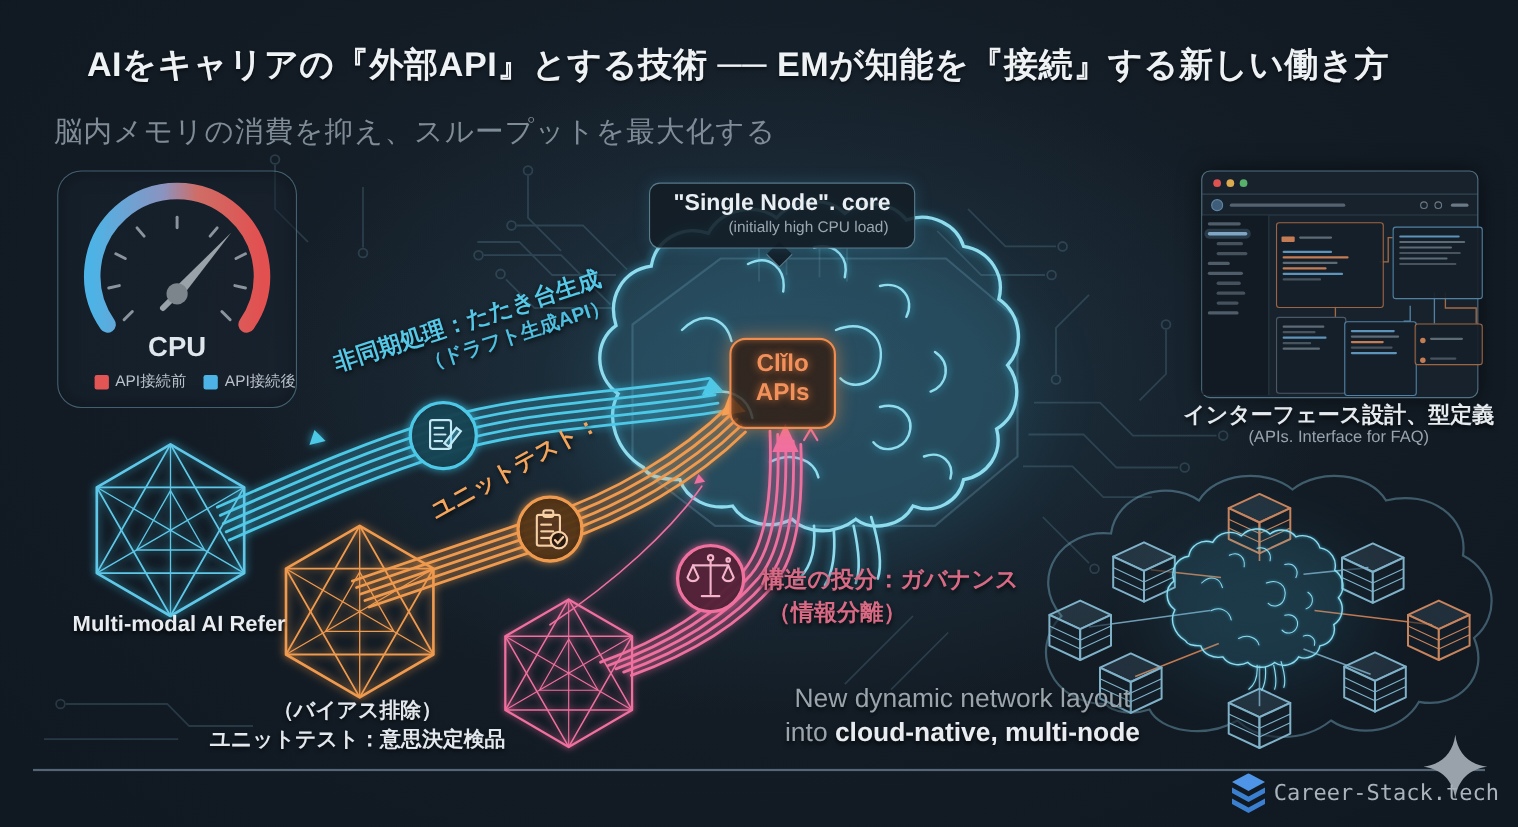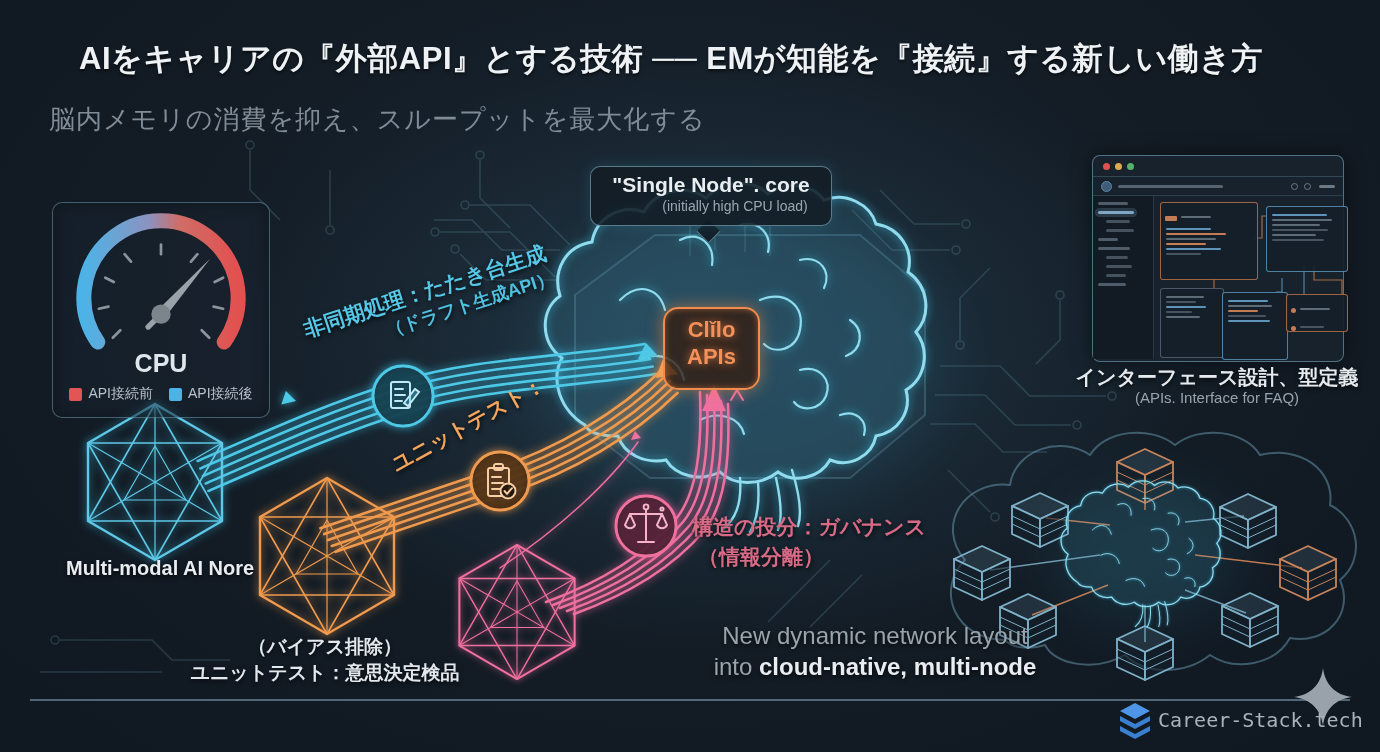--- a/index.html
+++ b/index.html
@@ -12,23 +12,23 @@
   .abs{position:absolute;}
   svg{display:block;}
 
   
   .title{left:49px;top:38px;font-size:31px;font-weight:bold;color:#eef2f5;letter-spacing:.5px;
     text-shadow:0 2px 3px rgba(0,0,0,.6);white-space:nowrap;margin-left:30px;}
   .subtitle{left:49px;top:90px;font-size:26px;color:#7f8c97;letter-spacing:1px;white-space:nowrap;margin-top:12px;}
 
   
   .cpu-panel{left:52px;top:155px;width:216px;height:214px;border:1px solid rgba(125,175,200,.45);
-    border-radius:10px;background:rgba(26,38,50,.45);box-shadow:0 0 18px rgba(0,0,0,.35) inset;margin-top:47px;}
+    border-radius:22px;background:rgba(26,38,50,.45);box-shadow:0 0 18px rgba(0,0,0,.35) inset;}
   .cpu-label{left:0;top:146px;width:216px;text-align:center;font-size:25px;font-weight:bold;color:#dfe6ec;}
-  .cpu-legend{left:0;top:182px;width:216px;display:flex;justify-content:center;gap:16px;font-size:14px;color:#b9c2cb;}
+  .cpu-legend{left:0;top:182px;width:216px;display:flex;justify-content:flex-end;gap:16px;font-size:14px;color:#b9c2cb;}
   .leg-item{display:flex;align-items:center;gap:6px;}
   .swatch{width:13px;height:13px;border-radius:2px;display:inline-block;}
   .swatch.red{background:#e25555;}  .swatch.blue{background:#4db3e6;}
 
   
   .callout{left:590px;top:166px;width:240px;height:58px;border:1.5px solid rgba(135,185,205,.6);
     border-radius:10px;background:rgba(18,28,38,.88);text-align:center;box-shadow:0 0 14px rgba(60,140,170,.25);}
   .callout-title{margin-top:6px;font-size:21px;font-weight:bold;color:#e9eef2;}
   .callout-sub{font-size:14px;color:#9aa6b0;margin-top:1px;margin-left:48px;}
   .callout-tip{left:700px;top:223px;width:16px;height:16px;background:rgba(18,28,38,.95);
@@ -335,21 +335,21 @@
   <div class="flow-label lbl-async">
     <div>非同期処理：たたき台生成</div>
     <div class="l2">（ドラフト生成API）</div>
   </div>
   <div class="flow-label lbl-unit">ユニットテスト：</div>
   <div class="flow-label lbl-gov">
     <div>構造の投分：ガバナンス</div>
     <div class="l2">（情報分離）</div>
   </div>
 
-  <div class="abs lbl-multimodal">Multi-modal AI Nore</div>
+  <div class="abs lbl-multimodal">Multi-modal AI Refer</div>
   <div class="abs lbl-unittest">
     <div>（バイアス排除）</div>
     <div>ユニットテスト：意思決定検品</div>
   </div>
 
   <div class="abs browser">
     <div class="titlebar">
       <span class="dot r"></span>
       <span class="dot y"></span>
       <span class="dot g"></span>

